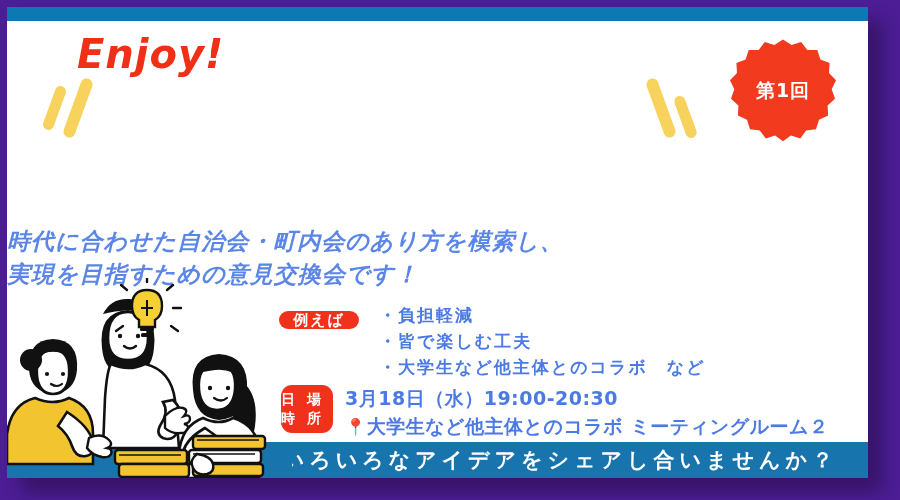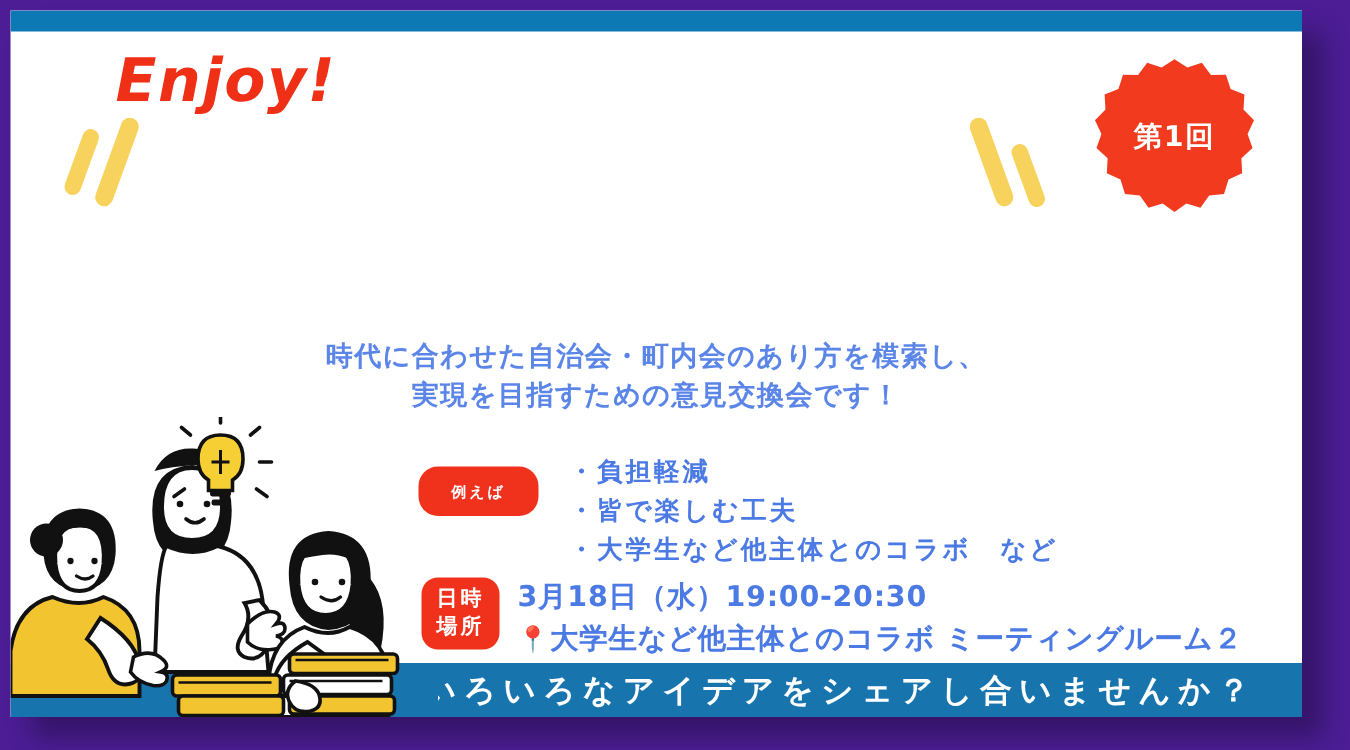--- a/index.html
+++ b/index.html
@@ -49,24 +49,25 @@
     padding-left:8px;
   }
   .title2{
     font-size:53px;font-weight:bold;color:#4b7ae4;
     letter-spacing:2px;line-height:1.12;margin-top:6px;
     font-family:"DejaVu Sans",sans-serif;
   }
 
   
   .subcopy{
-    position:absolute;left:0;top:218px;width:861px;text-align:center;
-    color:#5b86e8;font-weight:bold;font-size:18px;line-height:1.45;
+    position:absolute;left:0;top:218px;width:861px;
+    color:#5b86e8;font-weight:bold;font-size:23px;line-height:1.45;
     letter-spacing:1px;
     font-family:"DejaVu Sans",sans-serif;
+    font-style:italic;
   }
 
   
   .badge{
     position:absolute;left:722px;top:30px;width:108px;height:108px;
   }
   .badge svg{display:block;}
   .badge-text{
     position:absolute;left:0;top:0;width:108px;height:108px;
     display:flex;align-items:center;justify-content:center;
@@ -74,32 +75,32 @@
     font-family:"DejaVu Sans",sans-serif;
   }
 
   
   .pill{
     position:absolute;
     background:#f0321d;color:#fff;font-weight:bold;
     border-radius:13px;display:flex;align-items:center;justify-content:center;
     font-family:"DejaVu Sans",sans-serif;
   }
-  .pill-example{left:272px;top:304px;width:80px;height:33px;font-size:10px;letter-spacing:2px;}
+  .pill-example{left:272px;top:304px;width:80px;height:18px;font-size:15px;letter-spacing:2px;}
   .bullets{
     position:absolute;left:372px;top:296px;
     color:#4b7ae4;font-weight:bold;font-size:17px;line-height:1.52;
     letter-spacing:2px;white-space:nowrap;
     font-family:"DejaVu Sans",sans-serif;
   }
 
   
   .pill-when{
     left:274px;top:378px;width:52px;height:48px;border-radius:11px;
-    flex-direction:column;font-size:14px;letter-spacing:2px;line-height:1.35;
+    font-size:14px;letter-spacing:2px;line-height:1.35;
   }
   .when-lines{
     position:absolute;left:338px;top:378px;
     color:#4b7ae4;font-weight:bold;font-size:19px;line-height:1.45;
     letter-spacing:0.5px;white-space:nowrap;
     font-family:"DejaVu Sans",sans-serif;
   }
   .pin{color:#f0321d;font-size:17px;}
 
   

